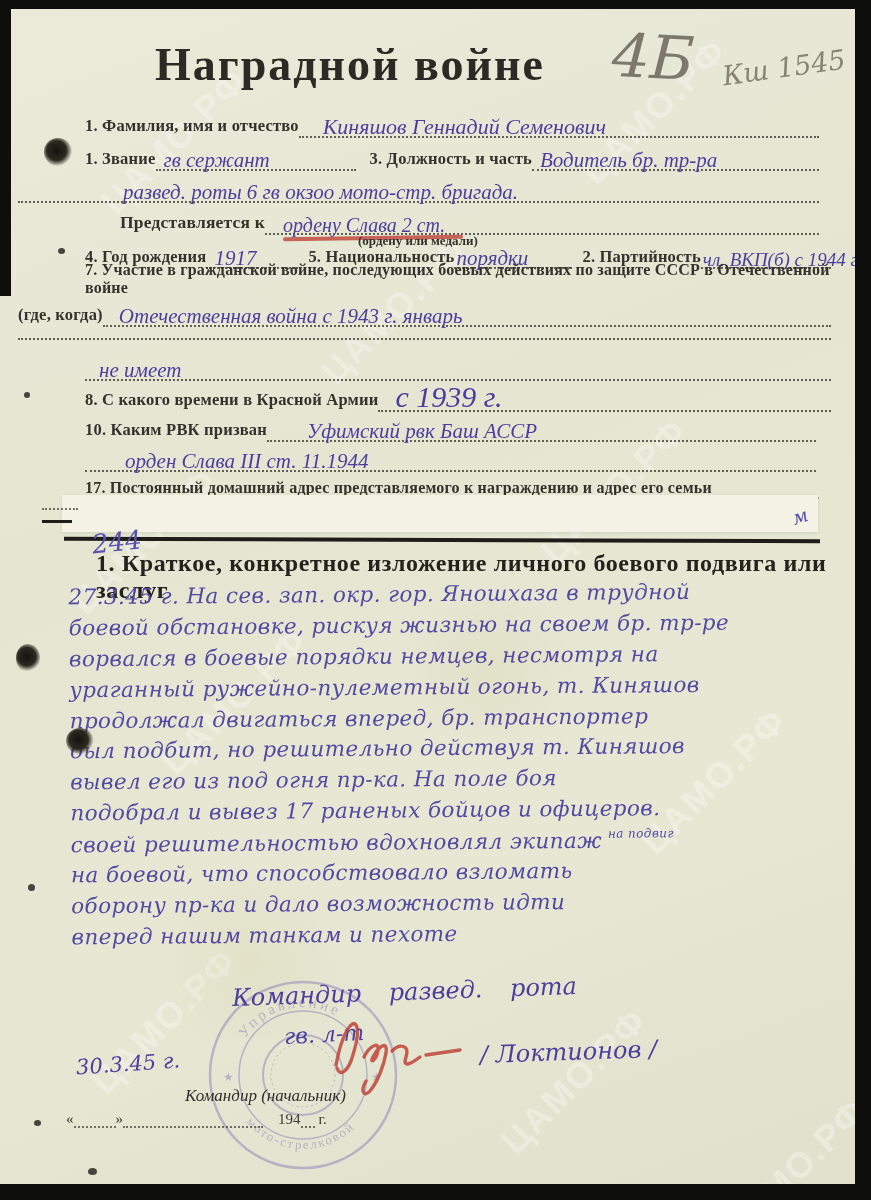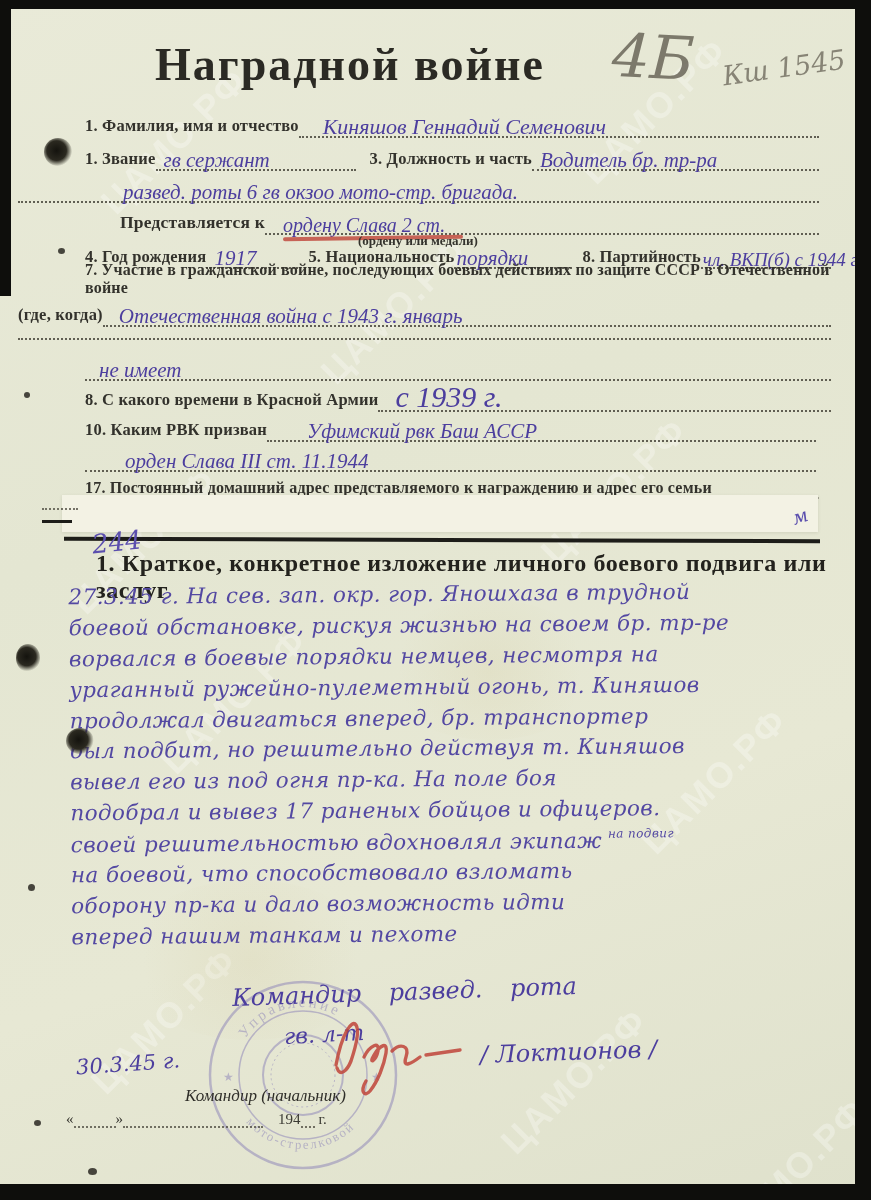--- a/index.html
+++ b/index.html
@@ -102,21 +102,21 @@
 
   <div class="row" style="left:85px;right:40px;top:243px;height:26px">
     <span class="lbl">4. Год рождения</span>
     <span class="fill wfix" style="width:92px">
         <span class="hw">1917</span>
       </span>
     <span class="lbl" style="margin-left:10px">5. Национальность</span>
     <span class="fill wfix" style="width:118px">
         <span class="hw" style="left:2px">порядки</span>
       </span>
-    <span class="lbl" style="margin-left:10px">8. Партийность</span>
+    <span class="lbl" style="margin-left:10px">2. Партийность</span>
     <span class="fill">
         <span class="hw" style="left:2px;font-size:19px">чл. ВКП(б) с 1944 г.</span>
       </span>
   </div>
 
   <div class="row" style="left:85px;right:40px;top:277px;height:22px">
     <span class="lbl" style="white-space:normal;font-size:16px">7. Участие в гражданской войне, последующих боевых действиях по защите СССР в Отечественной войне</span>
   </div>
   <div class="row" style="left:18px;right:40px;top:301px;height:26px">
     <span class="lbl">(где, когда)</span>

